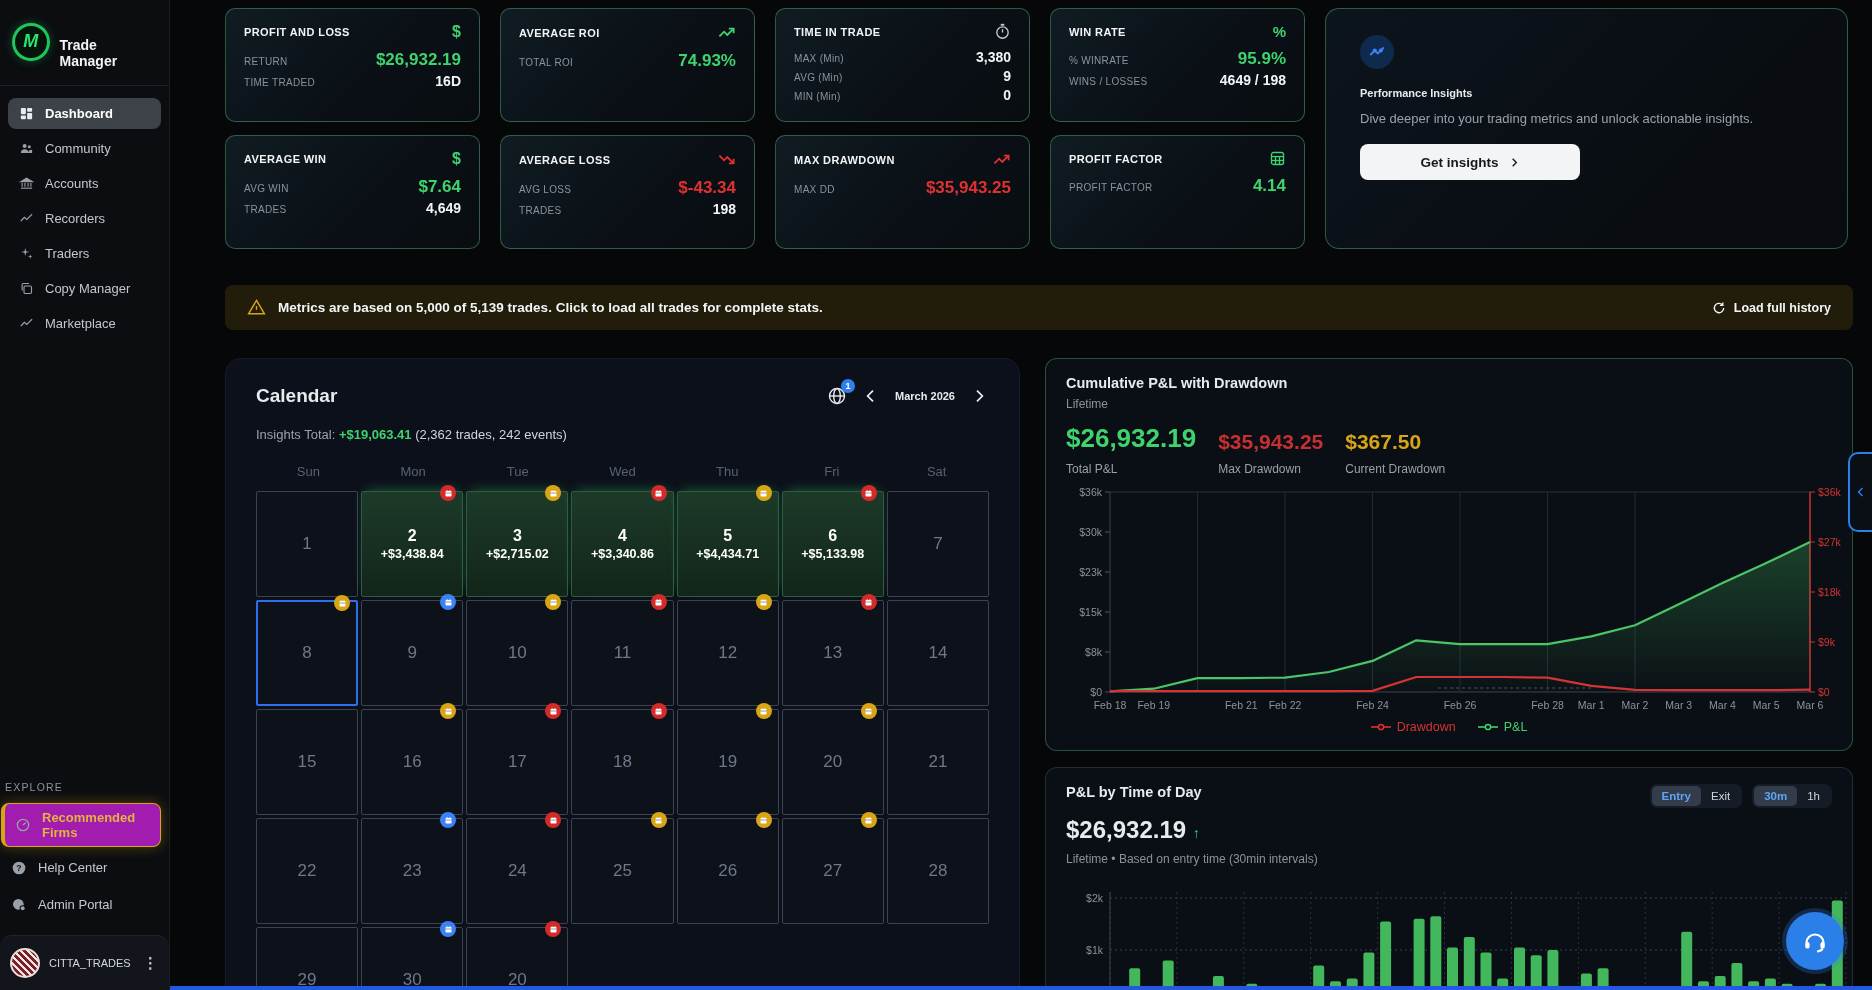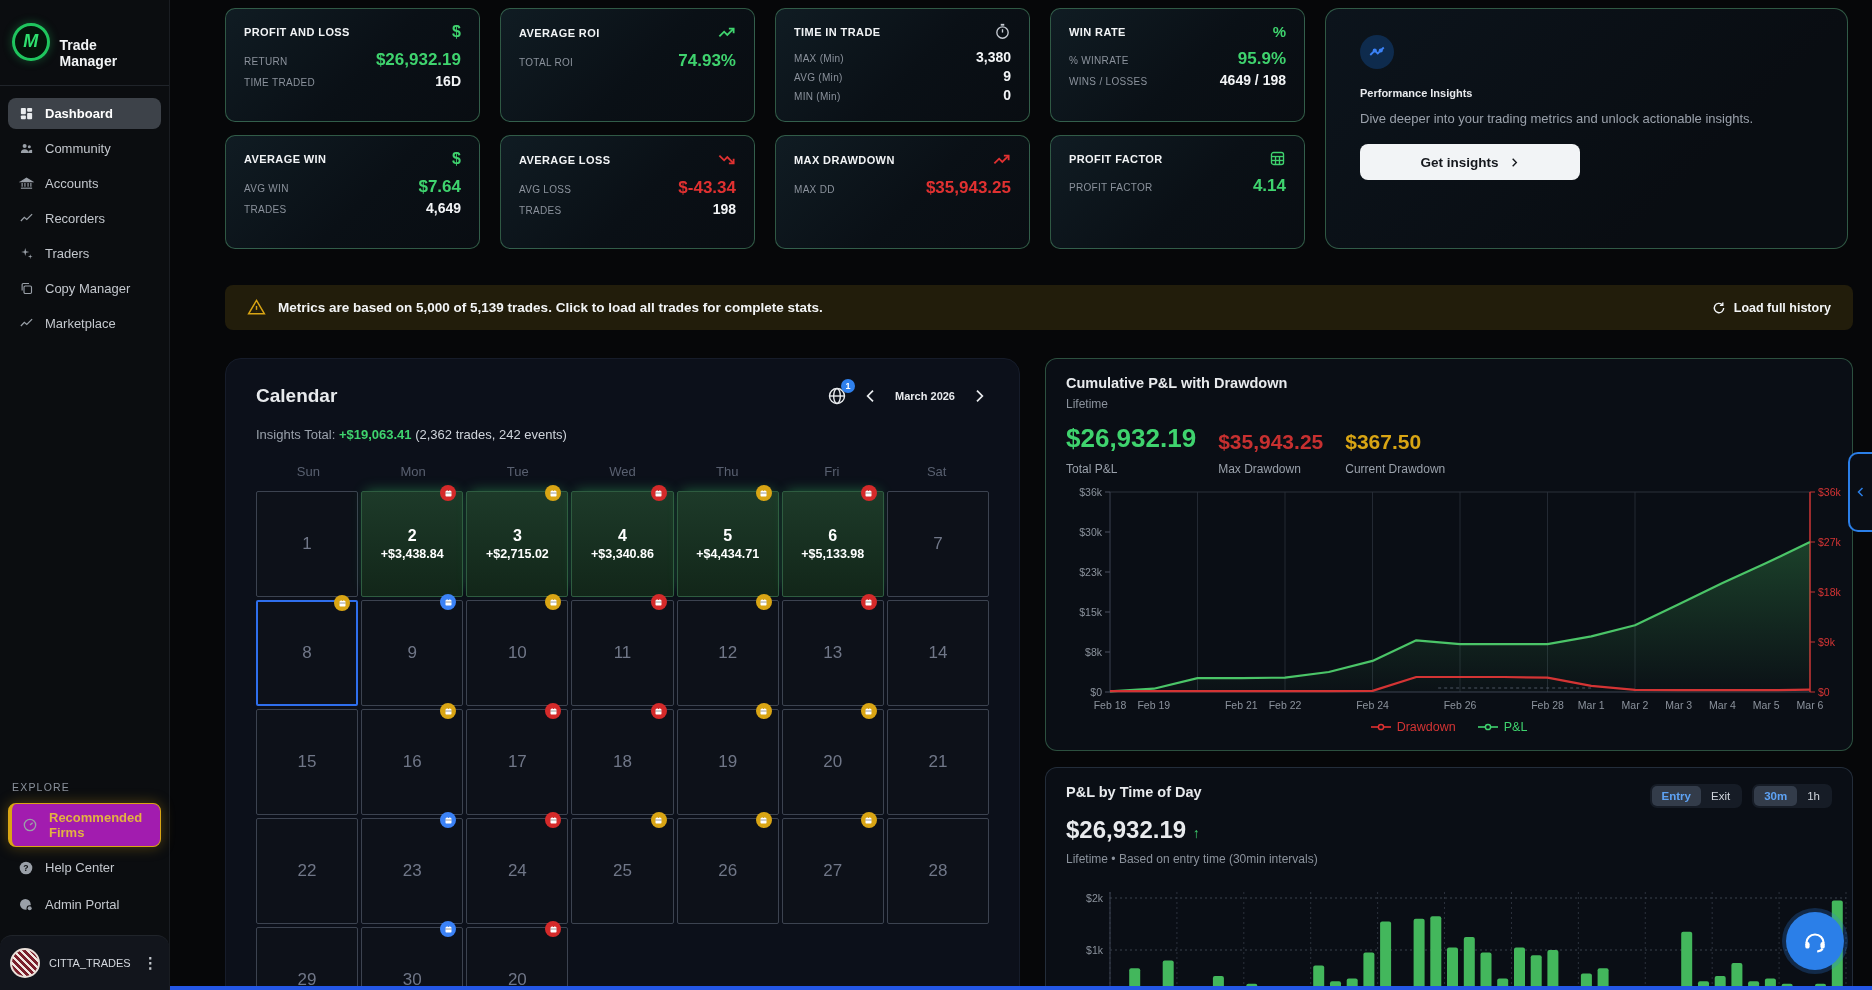--- a/index.html
+++ b/index.html
@@ -15,21 +15,21 @@
     box-shadow:0 0 10px rgba(31,197,94,.35);}
   .logo-badge span{color:#2ee06e;font-weight:bold;font-size:18px;font-style:italic;}
   .app-title{font-size:14px;font-weight:bold;color:#f2f4f6;margin-top:23px;}
   .side-divider{height:1px;background:#20242a;margin:0 0 12px 0;}
   .nav{display:flex;flex-direction:column;gap:4px;padding:0 8px;}
   .nav-item{display:flex;align-items:center;gap:11px;height:31px;padding:0 10px;border-radius:8px;
     font-size:13px;color:#c3c7cd;cursor:pointer;}
   .nav-item.active{background:#3d4249;color:#ffffff;font-weight:bold;}
   .nav-item .ico{width:16px;height:16px;display:flex;align-items:center;justify-content:center;color:#9aa0a8;}
   .nav-item.active .ico{color:#e8eaed;}
-  .explore{margin-top:auto;padding:0 8px 10px 8px;}
+  .explore{margin-top:auto;padding:0 8px 10px 1px;}
   .explore-label{font-size:10.5px;letter-spacing:1.2px;color:#8b929c;padding:0 8px 10px 4px;}
   .explore-item{display:flex;align-items:center;gap:11px;min-height:33px;padding:6px 10px;border-radius:8px;
     font-size:13px;color:#c3c7cd;cursor:pointer;margin-bottom:4px;}
   .explore-item .ico{width:16px;height:16px;display:flex;align-items:center;justify-content:center;color:#9aa0a8;flex:none;}
   .explore-item.highlight{border:1.5px solid #d9a514;border-left:4px solid #d9a514;background:#a21caf;
     color:#e3b341;font-weight:bold;box-shadow:0 0 14px rgba(217,165,20,.35);}
   .user-card{display:flex;align-items:center;gap:9px;background:#12151c;border-top:1px solid #20242a;
     border-radius:12px 12px 0 0;padding:12px 10px;cursor:pointer;}
   .avatar{width:30px;height:30px;border-radius:50%;flex:none;background:
     repeating-linear-gradient(45deg,#7a1f2b 0 3px,#f0e6e0 3px 5px);border:2px solid #e9dfd8;}

